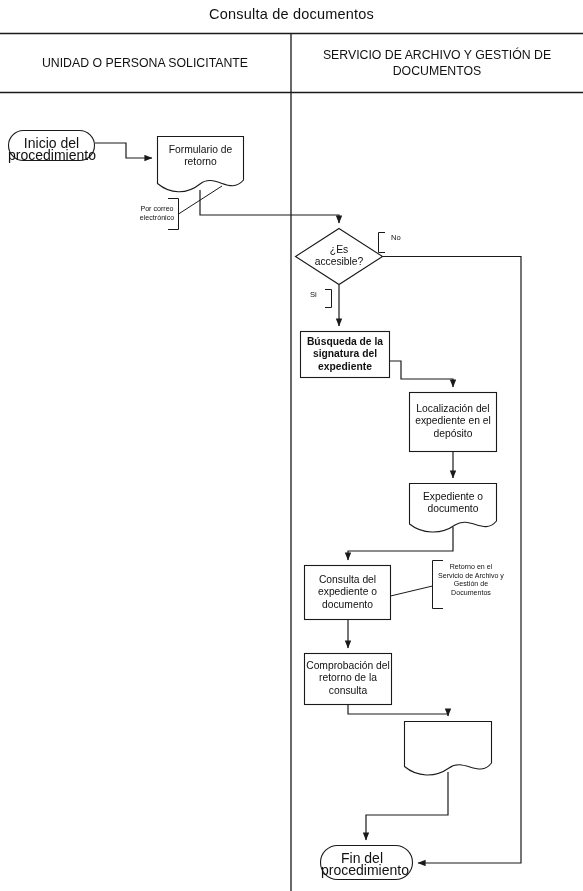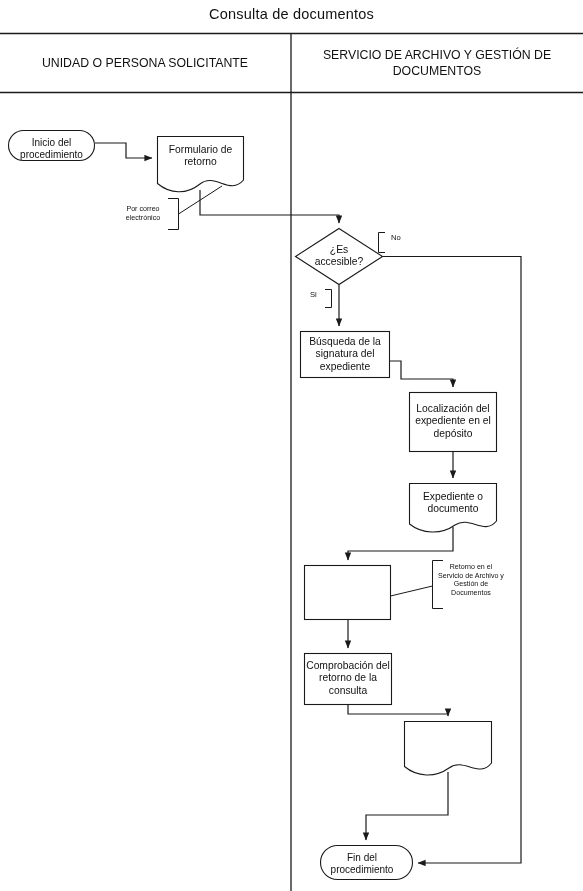--- a/index.html
+++ b/index.html
@@ -53,21 +53,21 @@
     height: 891px;
   }
   .node-label {
     position: absolute;
     text-align: center;
     font-size: 10.3px;
     line-height: 12.4px;
     color: #111;
     pointer-events: none;
   }
-  .term-label { font-size: 10px; line-height: 12.4px; }
+  .term-label { font-size: 14px; line-height: 12.4px; }
   .annot-label {
     position: absolute;
     text-align: center;
     font-size: 7.1px;
     line-height: 8.6px;
     color: #111;
   }
   .branch-label {
     position: absolute;
     font-size: 7.6px;
@@ -149,33 +149,34 @@
       <path d="M448,772 V815 H366 V840" stroke-width="1.2" marker-end="url(#arrow)"></path>
     </g>
   </svg>
 
   <div class="node-label term-label" style="left:8px; top:137px; width:87px;">Inicio del procedimiento</div>
 
   <div class="node-label" style="left:157px; top:144px; width:87px;">Formulario de retorno</div>
 
   <div class="node-label" style="left:306px; top:244px; width:66px;">¿Es accesible?</div>
 
-  <div class="node-label" style="left:301px; top:336px; width:88px;">Búsqueda de la signatura del expediente</div>
+  <div class="node-label" style="left:301px; top:336px; width:88px;font-weight:bold;">Búsqueda de la signatura del expediente</div>
 
   <div class="node-label" style="left:410px; top:403px; width:86px;">Localización del expediente en el depósito</div>
 
   <div class="node-label" style="left:410px; top:491px; width:86px;">Expediente o documento</div>
 
+  <div class="node-label" style="left:305px; top:574px; width:85px;">Consulta del expediente o documento</div>
 
   <div class="node-label" style="left:305px; top:660px; width:86px;">Comprobación del retorno de la consulta</div>
 
 
   <div class="node-label term-label" style="left:321px; top:852px; width:82px;">Fin del procedimiento</div>
 
-  <div class="annot-label" style="left:112px; top:205px; width:62px;">Por correo electrónico</div>
+  <div class="annot-label" style="left:126px; top:205px; width:62px;">Por correo electrónico</div>
 
   <div class="annot-label" style="left:437px; top:563px; width:68px;">Retorno en el Servicio de Archivo y Gestión de Documentos</div>
 
   <div class="branch-label" style="left:391px; top:233px;">No</div>
 
   <div class="branch-label" style="left:310px; top:290px;text-align:center;">Si</div>
 
 </div>
 
 </body></html>

